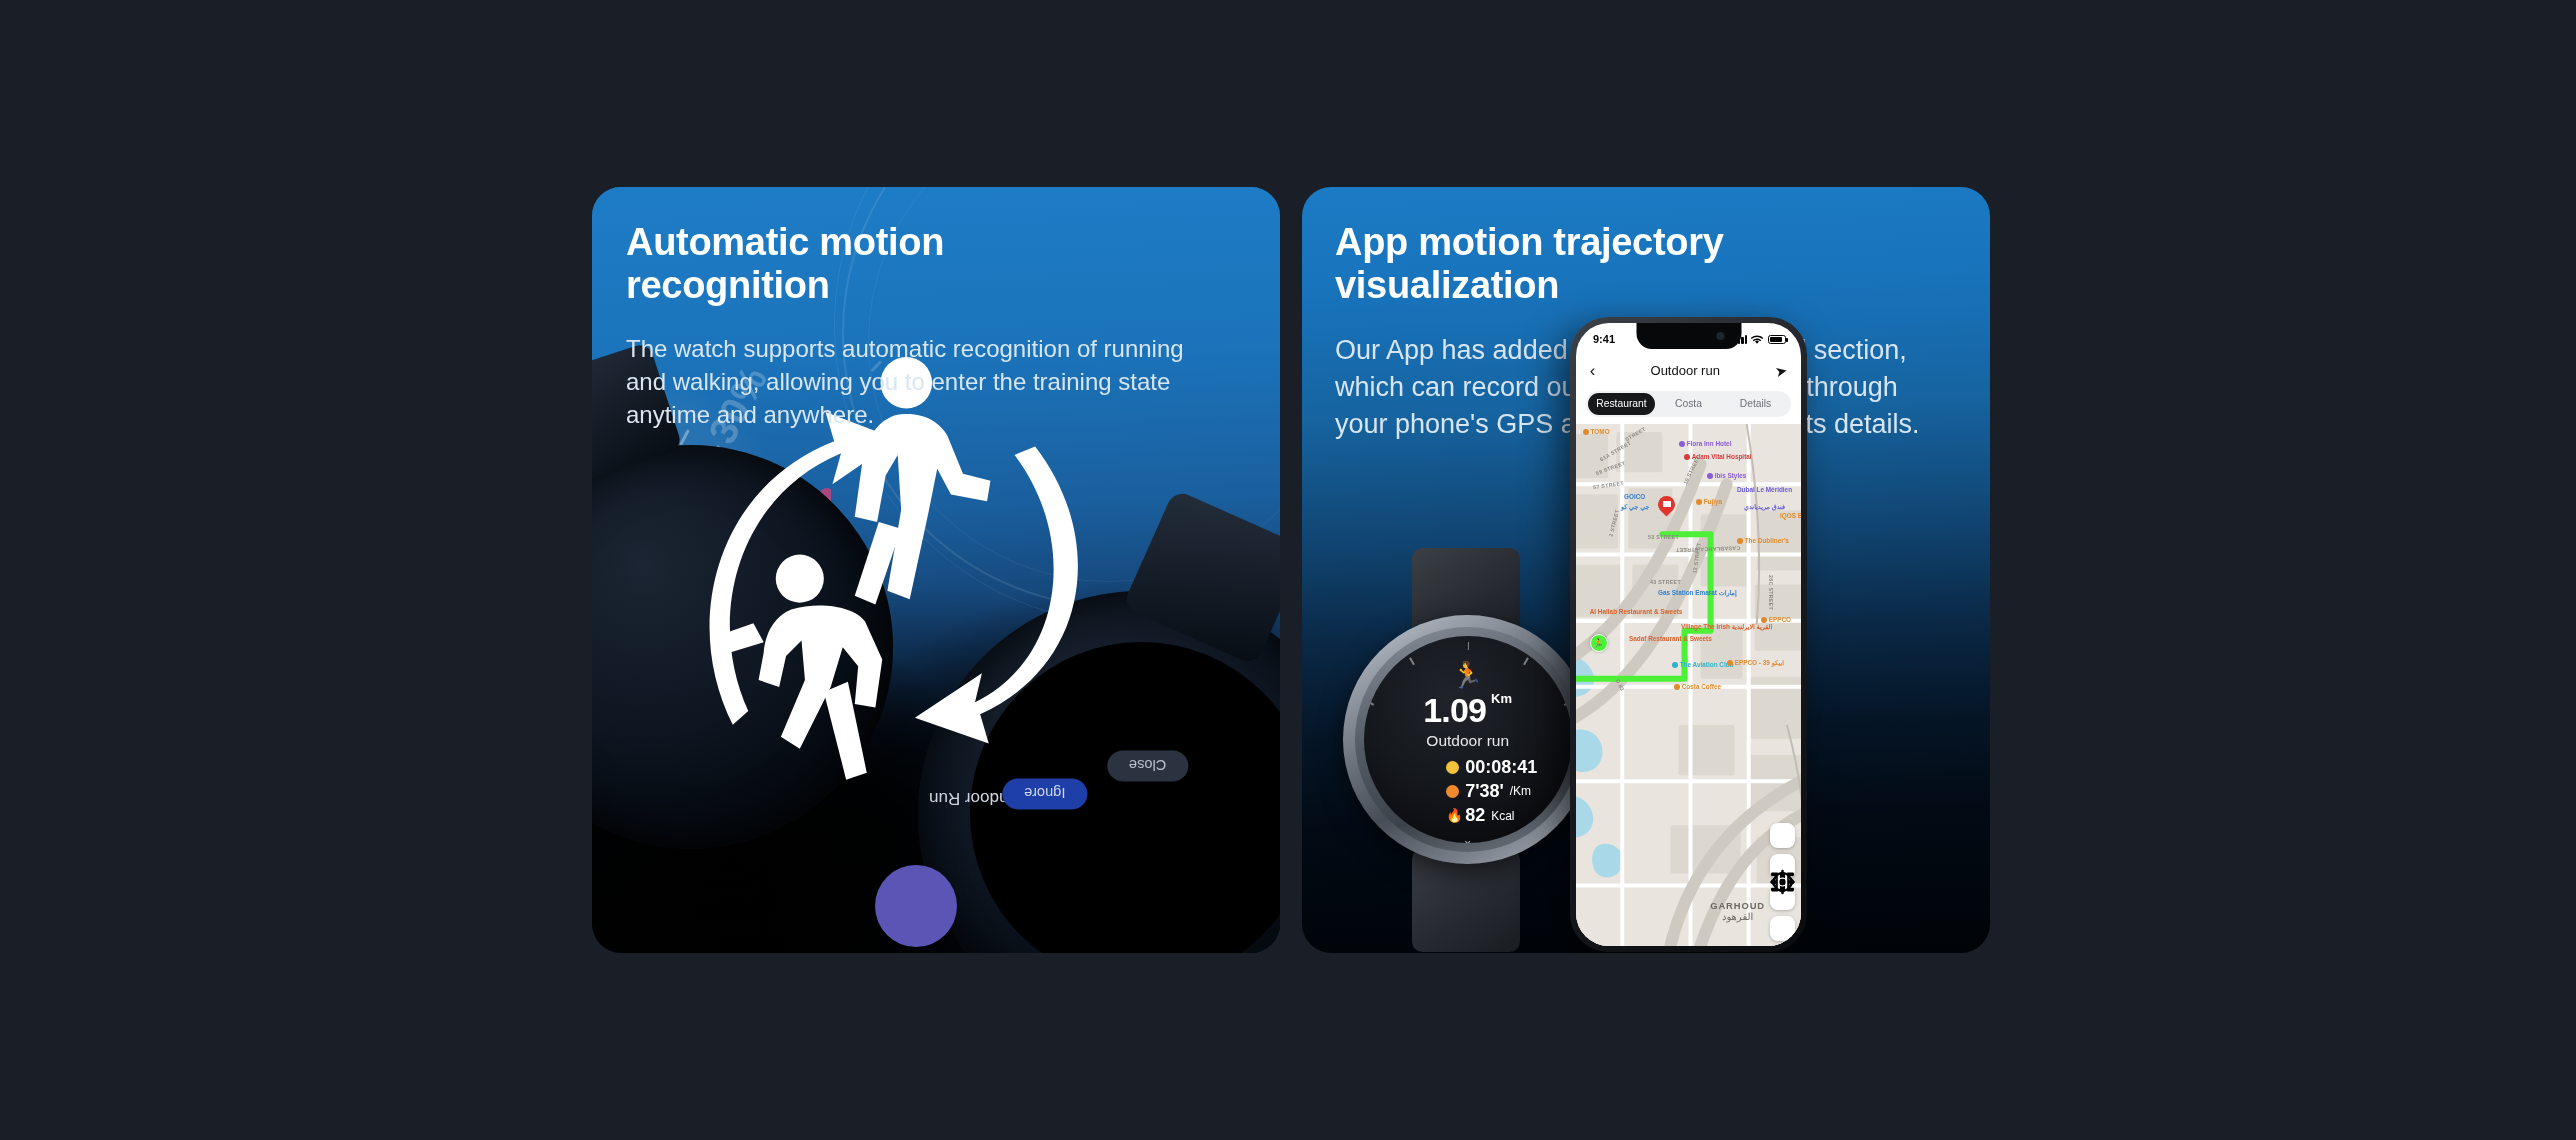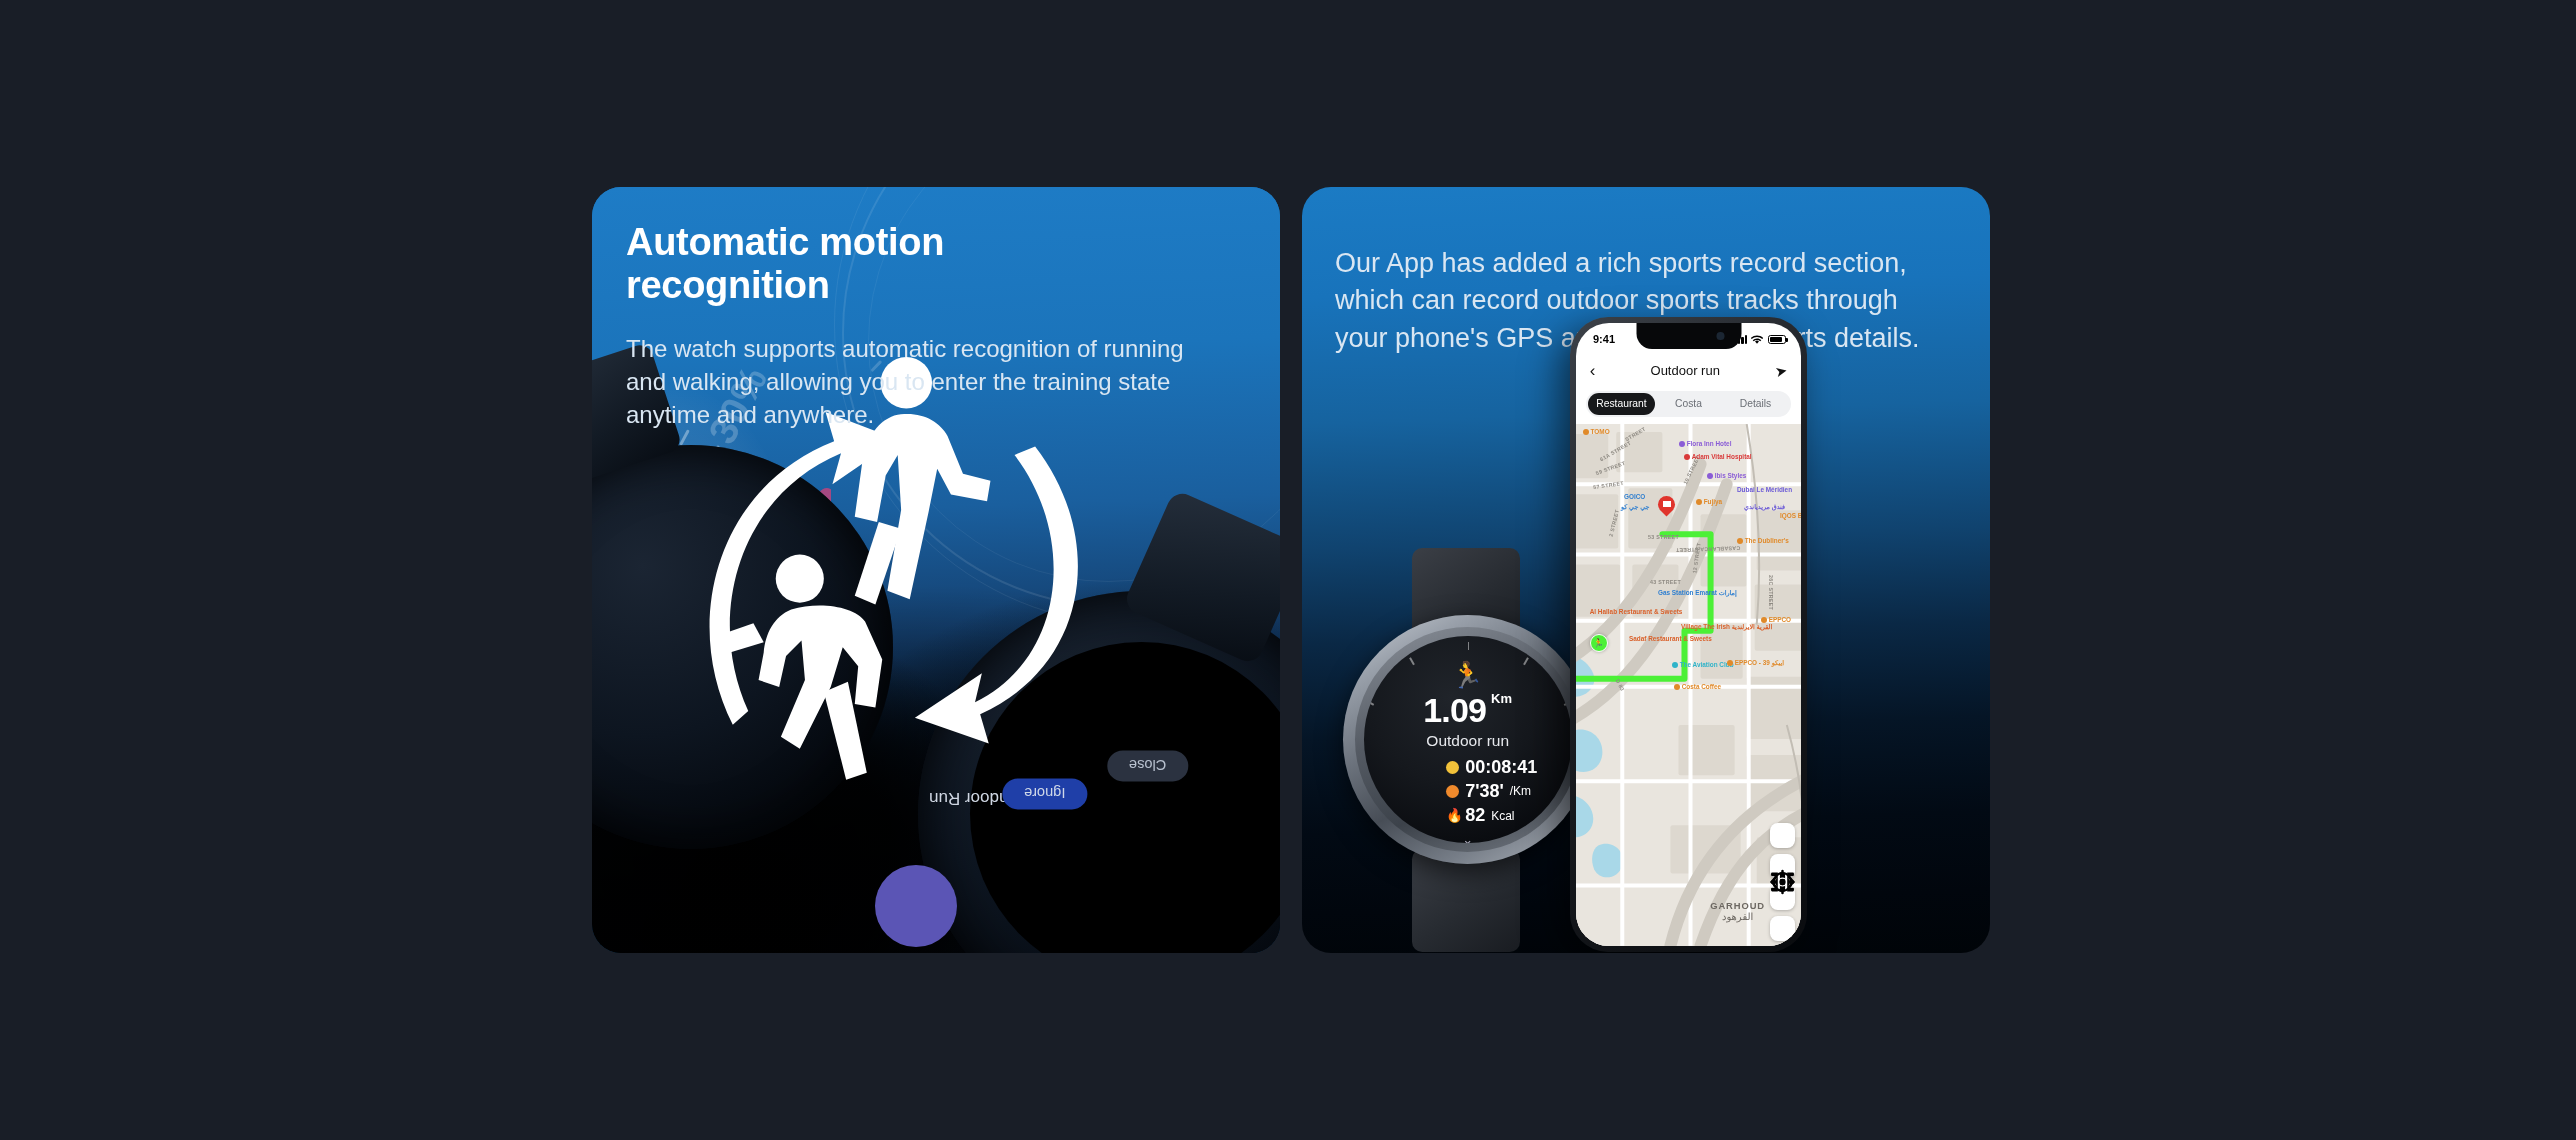--- a/index.html
+++ b/index.html
@@ -297,20 +297,21 @@
 
       <div style="position:absolute;left:34px;top:34px;width:601px;">
         <div style="font-size:38px;line-height:1.14;font-weight:bold;color:#ffffff;letter-spacing:-0.3px;max-width:481px;">Automatic motion recognition</div>
         <div style="margin-top:24px;font-size:24px;line-height:1.38;color:#d9e6f2;max-width:575px;">The watch supports automatic recognition of running and walking, allowing you to enter the training state anytime and anywhere.</div>
       </div>
     </section>
 
     <section class="card card-right">
 
       <div style="position:absolute;left:33px;top:34px;width:635px;">
+        <div style="font-size:38px;line-height:1.14;font-weight:bold;color:#ffffff;letter-spacing:-0.3px;max-width:532px;">App motion trajectory visualization</div>
         <div style="margin-top:24px;font-size:27px;line-height:1.38;color:#d9e6f2;max-width:618px;">Our App has added a rich sports record section, which can record outdoor sports tracks through your phone's GPS and show more sports details.</div>
       </div>
 
       <div class="watch">
         <div class="band-top"></div>
         <div class="band-bot"></div>
         <div class="case">
           <div class="crown"></div>
           <div class="btn2"></div>
           <div class="bezel">

